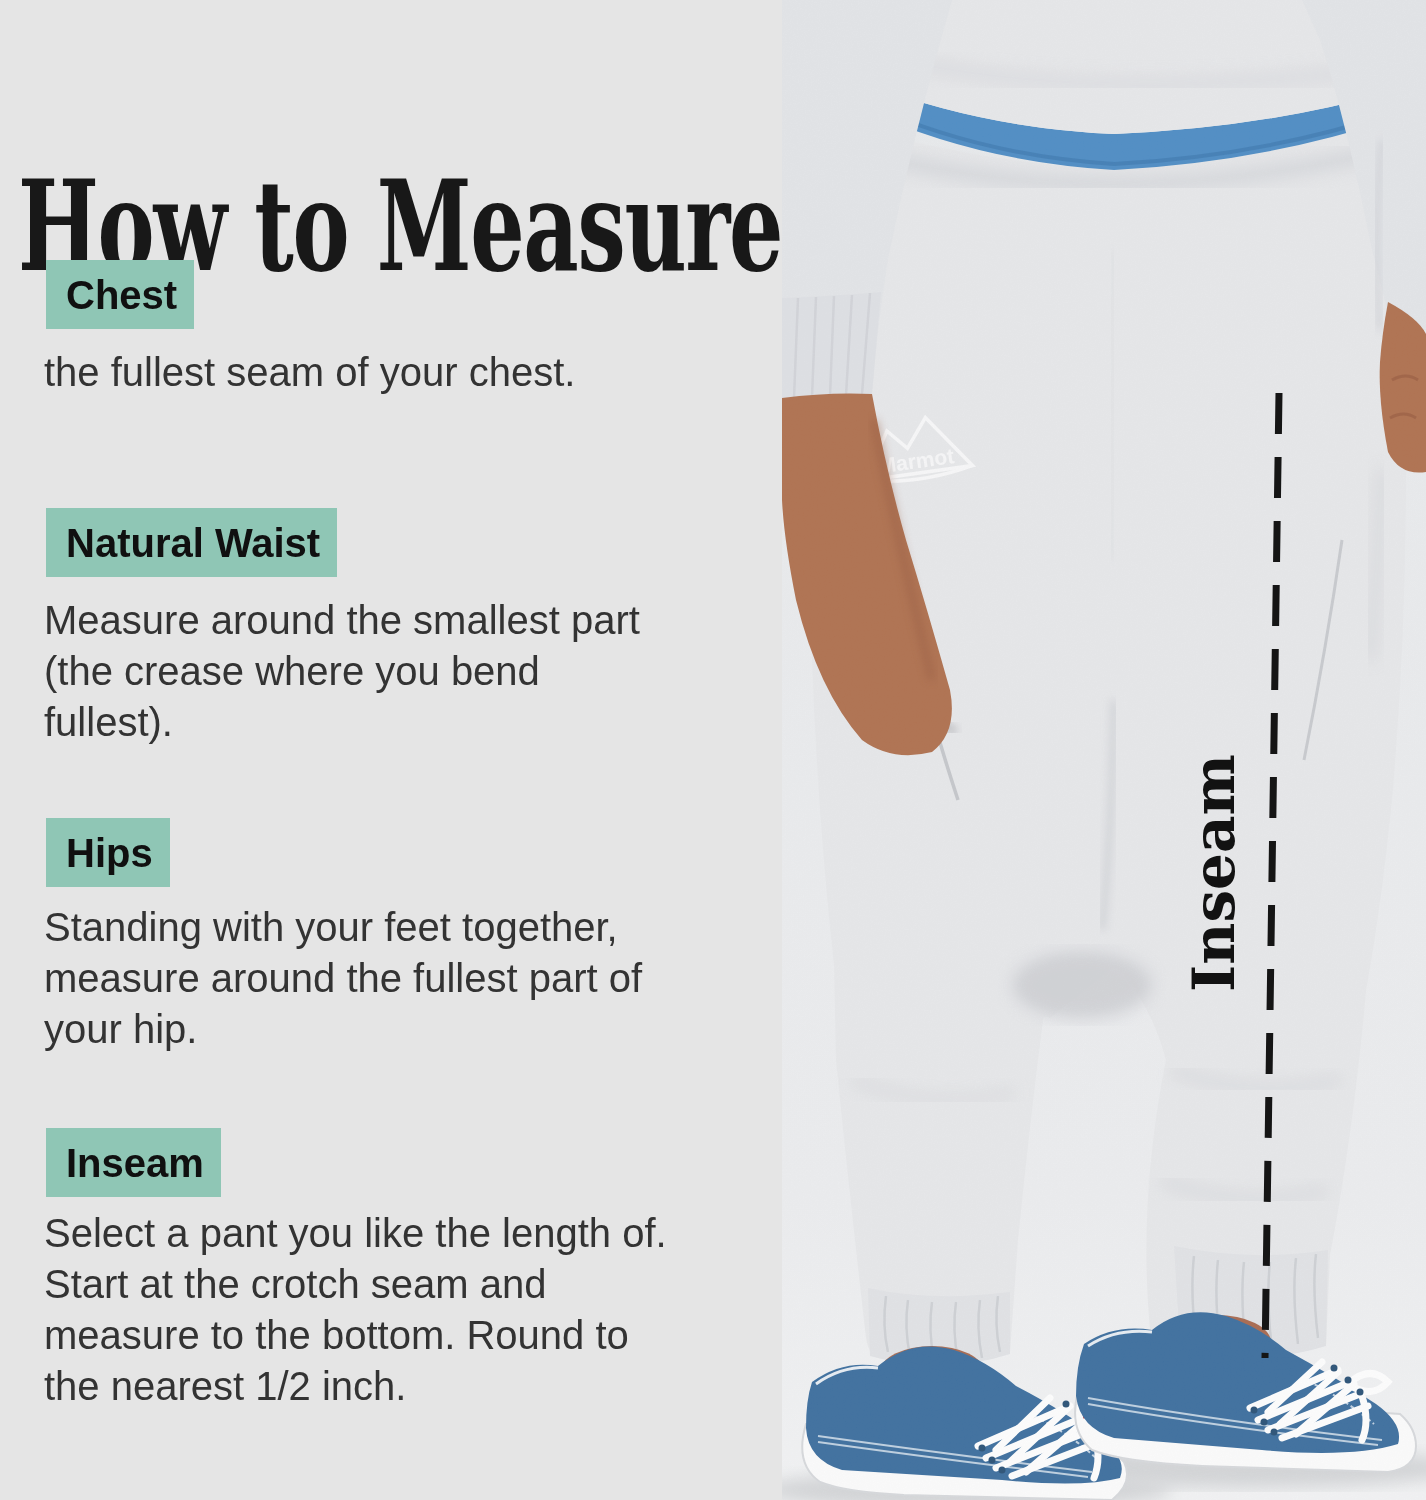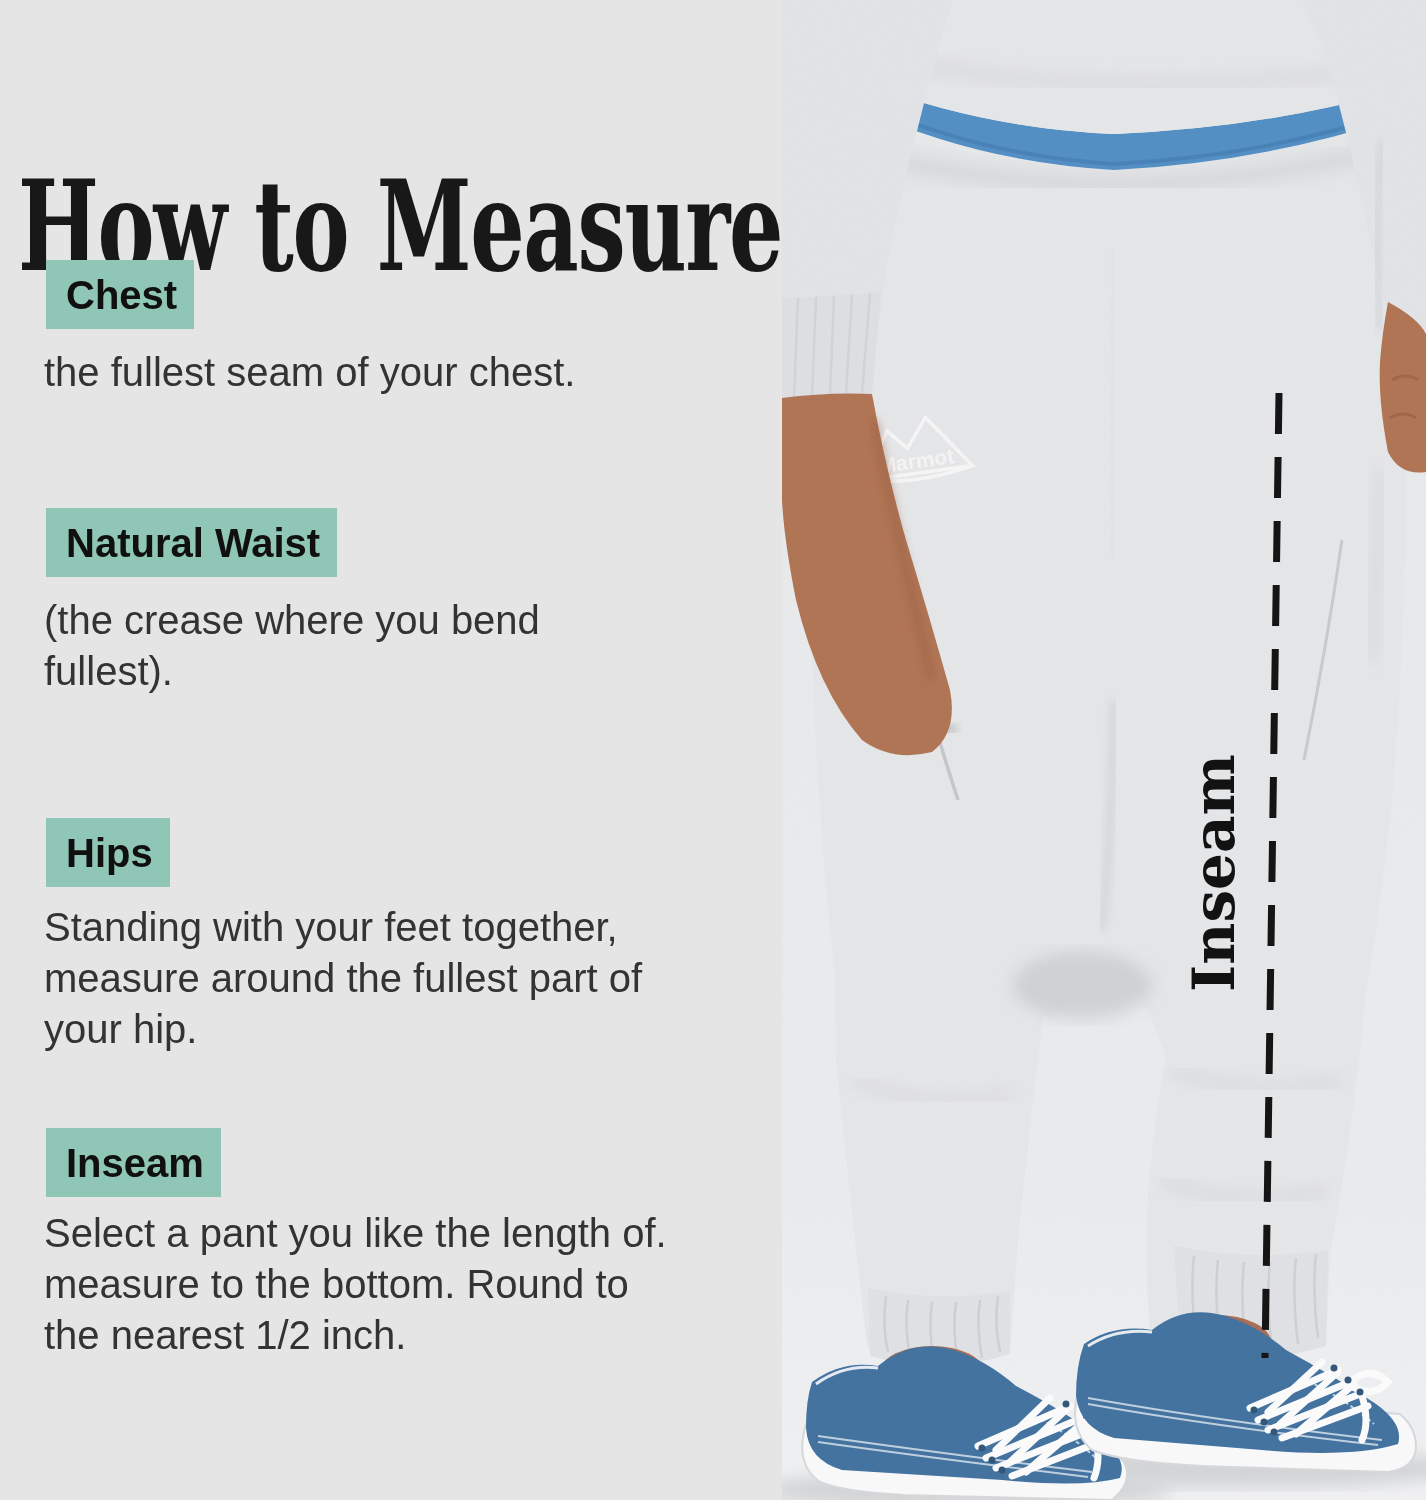--- a/index.html
+++ b/index.html
@@ -41,34 +41,36 @@
 
   <h1 class="page-title">How to Measure</h1>
 
   <div class="chip c0">Chest</div>
   <div class="desc d0">
     <div>the fullest seam of your chest.</div>
   </div>
 
   <div class="chip c1">Natural Waist</div>
   <div class="desc d1">
+    <div>Measure around the smallest part</div>
     <div>(the crease where you bend</div>
     <div>fullest).</div>
   </div>
 
   <div class="chip c2">Hips</div>
   <div class="desc d2">
     <div>Standing with your feet together,</div>
     <div>measure around the fullest part of</div>
     <div>your hip.</div>
   </div>
 
   <div class="chip c3">Inseam</div>
   <div class="desc d3">
     <div>Select a pant you like the length of.</div>
+    <div>Start at the crotch seam and</div>
     <div>measure to the bottom. Round to</div>
     <div>the nearest 1/2 inch.</div>
   </div>
 
   <figure class="photo" style="margin:0">
   <svg width="644" height="1500" viewBox="0 0 644 1500" xmlns="http://www.w3.org/2000/svg">
     <defs>
       <linearGradient id="bgGrad" x1="0" y1="0" x2="0" y2="1">
         <stop offset="0" stop-color="#e9ebed"></stop>
         <stop offset="0.8" stop-color="#edeef0"></stop>

